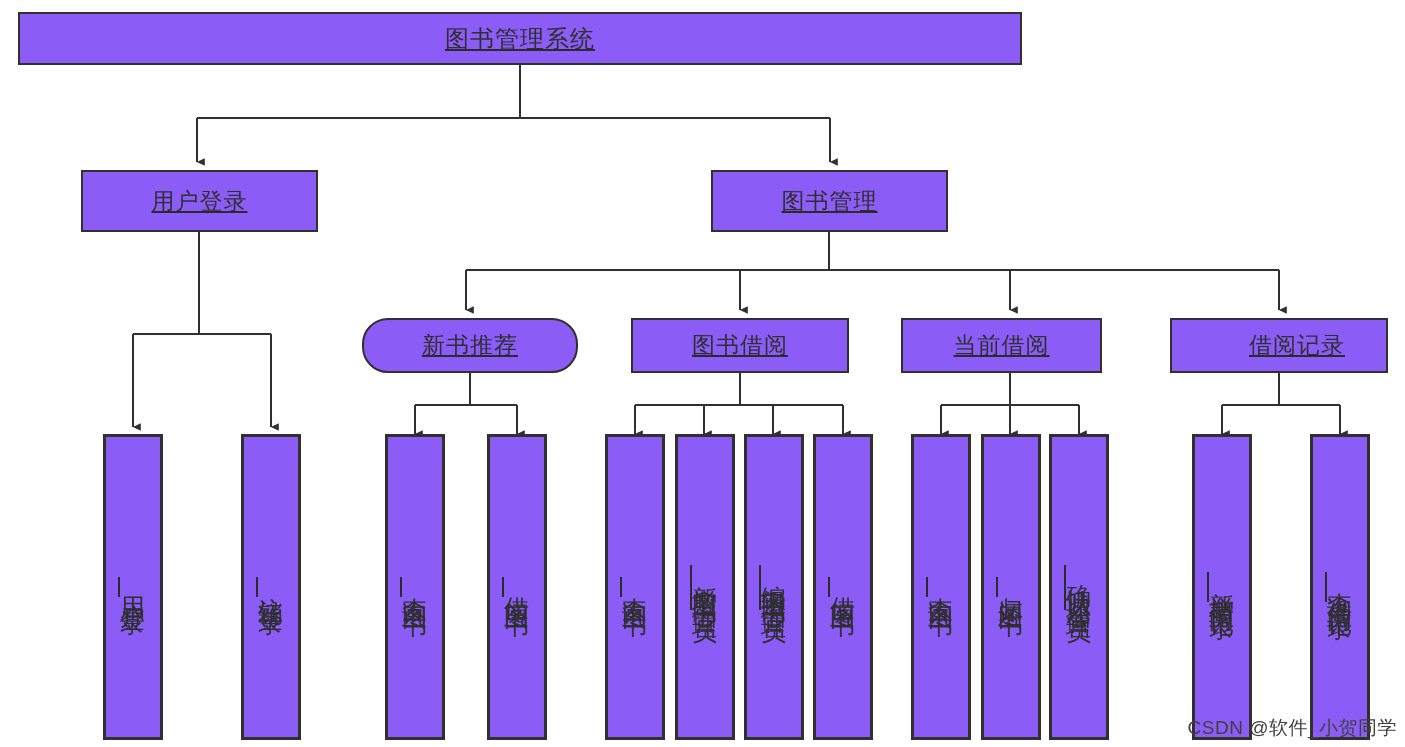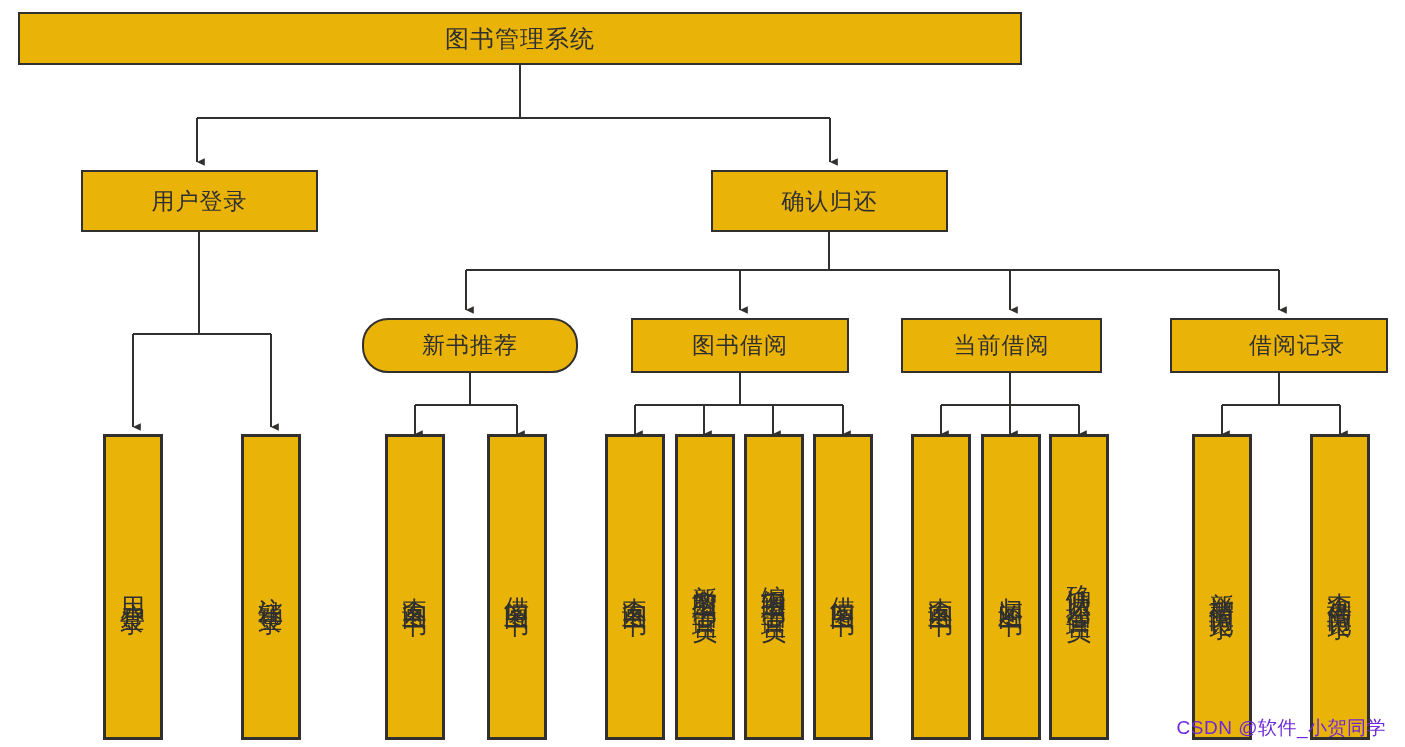--- a/index.html
+++ b/index.html
@@ -10,26 +10,27 @@
     font-family:"Liberation Sans","DejaVu Sans",sans-serif;
     overflow:hidden;
     position:relative;
   }
   #diagram-root{position:absolute;left:0;top:0;width:1405px;height:747px;}
   svg#connectors{position:absolute;left:0;top:0;width:1405px;height:747px;pointer-events:none;}
 
   .node{
     position:absolute;
     box-sizing:border-box;
-    background:#eab308;
+    background:#8b5cf6;
     border:2.5px solid #32302f;
     display:flex;
     align-items:center;
     justify-content:center;
     color:#2b2b2b;
+    text-decoration:underline;
   }
   .node .label{
     font-size:22px;
     line-height:1.25;
     letter-spacing:1px;
     white-space:nowrap;
     color:#2f2f2f;
   }
   
   .node.h .label{font-size:23px;}
@@ -45,24 +46,24 @@
     font-size:25px;
     line-height:1.12;
     letter-spacing:5px;
     white-space:normal;
     text-align:center;
     max-height:290px;
   }
 
   .watermark{
     position:absolute;
-    right:19px;
+    right:8px;
     bottom:6px;
     font-size:19px;
-    color:#6d28d9;
+    color:#404040;
     letter-spacing:0.5px;
     white-space:nowrap;
     z-index:5;
   }
 </style>
 </head>
 <body>
 
 <div id="diagram-root">
 
@@ -117,21 +118,21 @@
   </svg>
 
   <div class="node h root" style="left:18px;top:12px;width:1004px;height:53px;">
     <span class="label">图书管理系统</span>
   </div>
 
   <div class="node h" style="left:81px;top:170px;width:237px;height:62px;">
     <span class="label">用户登录</span>
   </div>
   <div class="node h" style="left:711px;top:170px;width:237px;height:62px;">
-    <span class="label">确认归还</span>
+    <span class="label">图书管理</span>
   </div>
 
   <div class="node h" style="left:362px;top:318px;width:216px;height:55px;border-radius:26px;">
     <span class="label">新书推荐</span>
   </div>
   <div class="node h" style="left:631px;top:318px;width:218px;height:55px;">
     <span class="label">图书借阅</span>
   </div>
   <div class="node h" style="left:901px;top:318px;width:201px;height:55px;">
     <span class="label">当前借阅</span>

